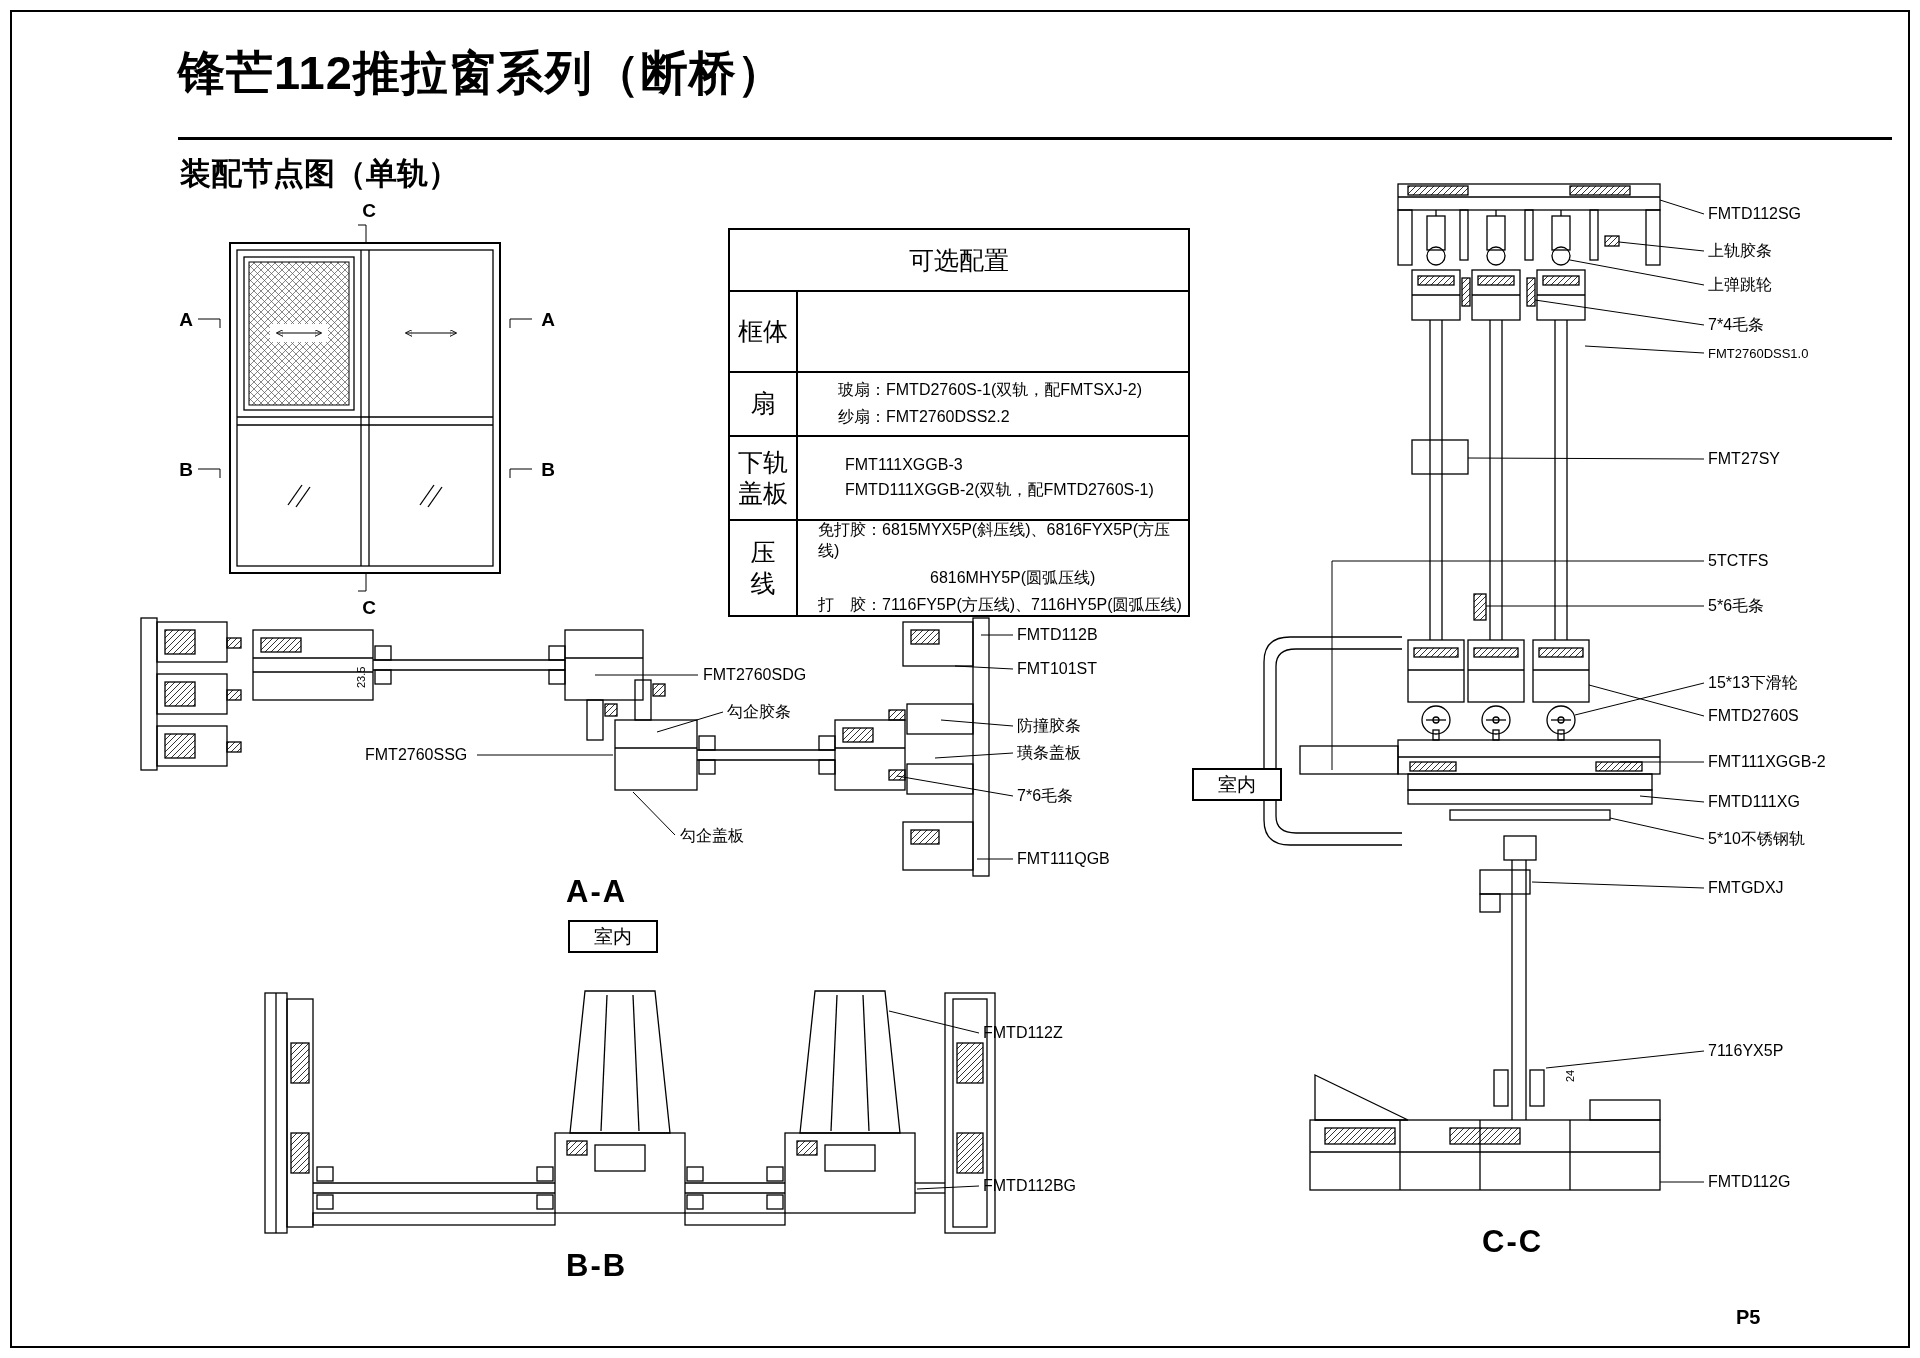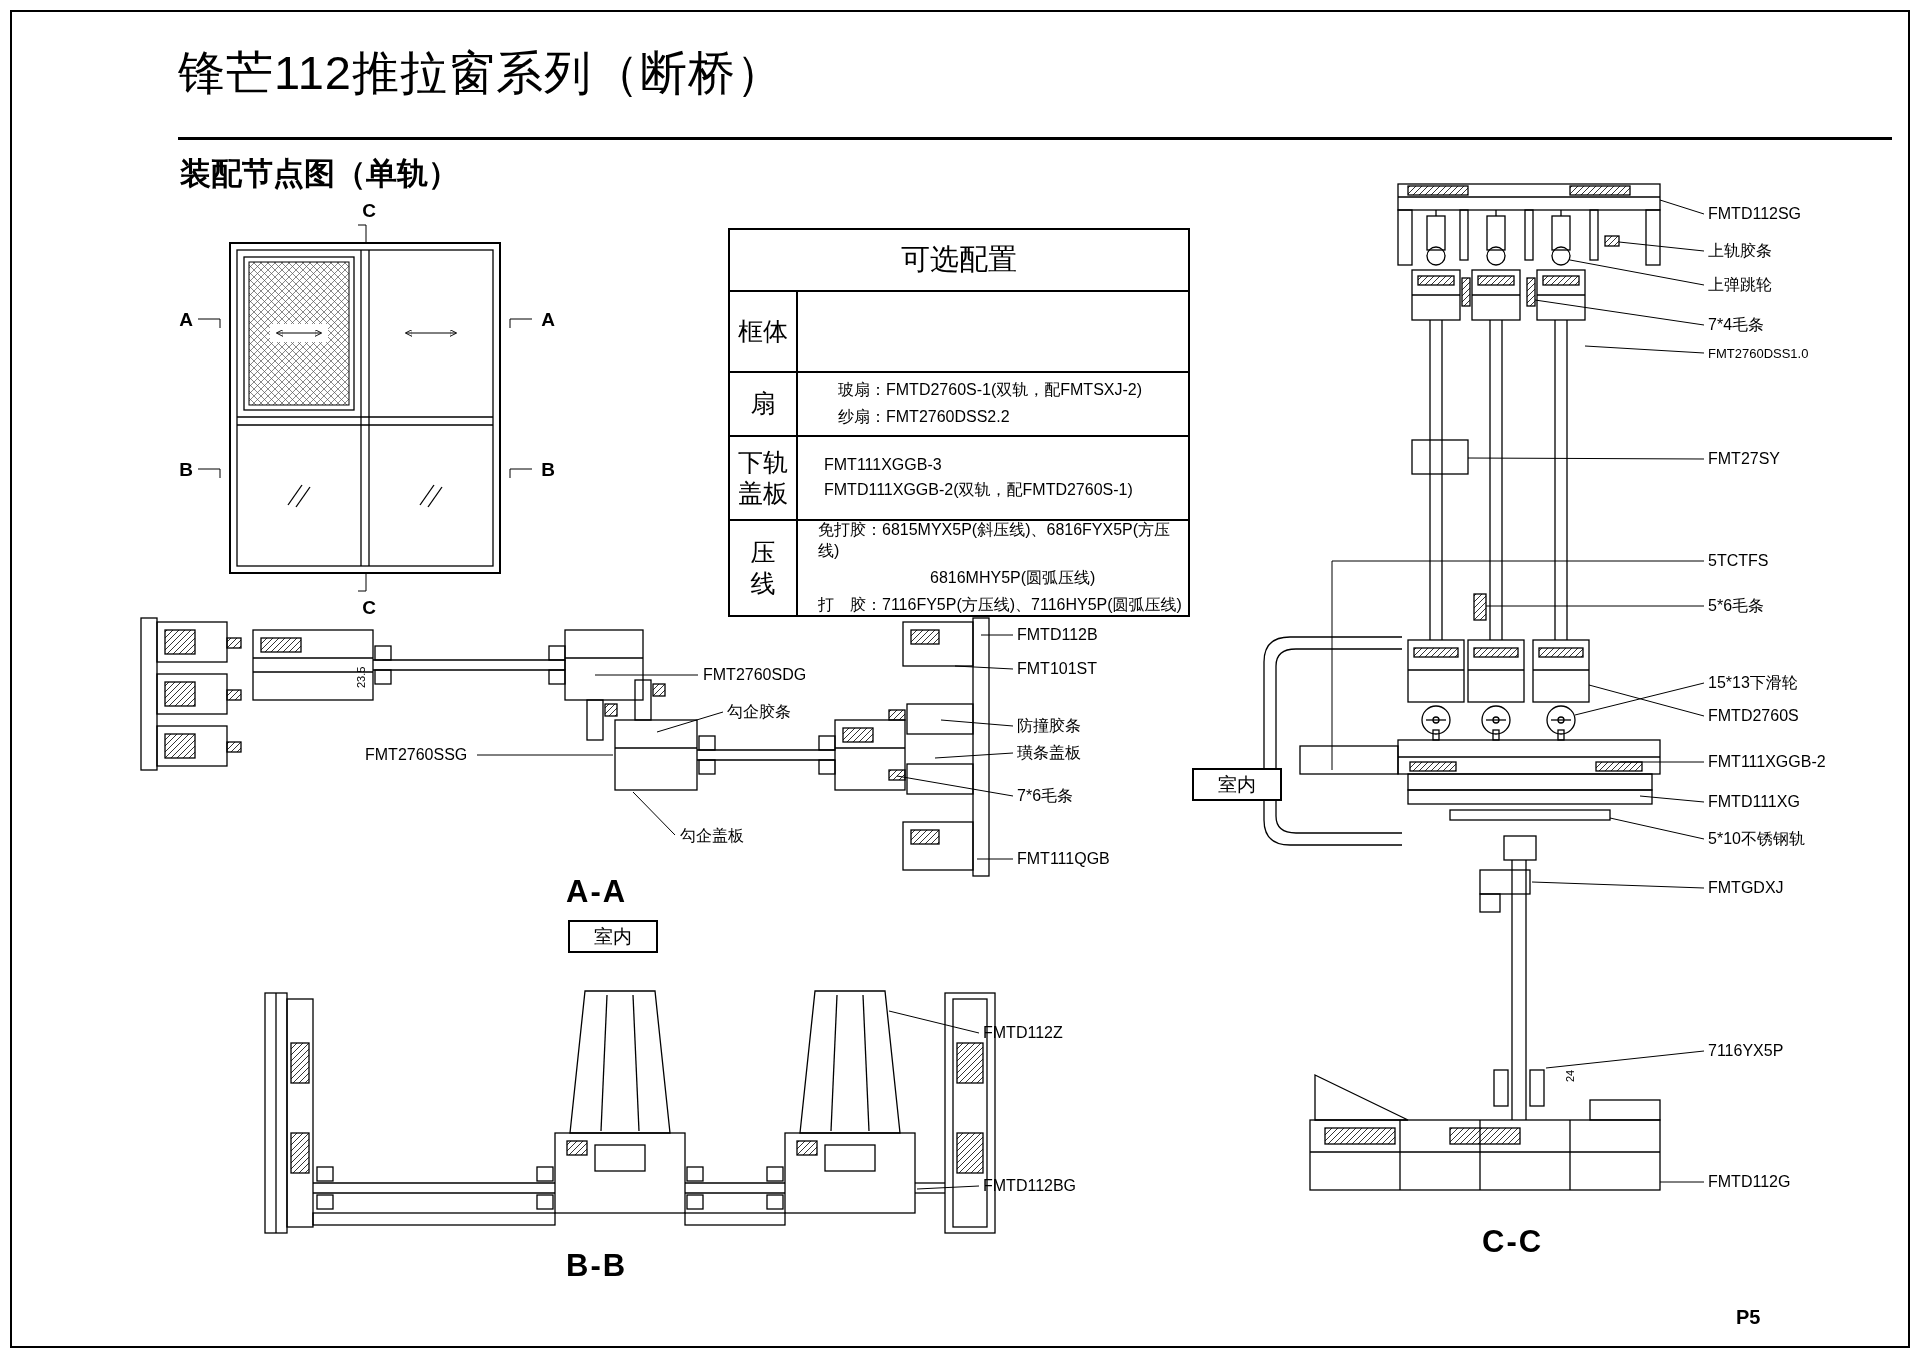--- a/index.html
+++ b/index.html
@@ -1,25 +1,25 @@
 <!DOCTYPE html>
 <html><head>
 <meta charset="utf-8">
 <style>
   * { margin:0; padding:0; box-sizing:border-box; }
   html,body { width:1920px; height:1358px; }
   body { position:relative; background:#fff; color:#000; font-family:"Liberation Sans", sans-serif; overflow:hidden; }
   .page-border { position:absolute; left:10px; top:10px; width:1900px; height:1338px; border:2px solid #000; }
-  .title { position:absolute; left:178px; top:42px; font-size:47px; font-weight:normal; letter-spacing:1px; }
+  .title { position:absolute; left:178px; top:42px; font-size:47px; font-weight:bold; letter-spacing:1px; }
   .title-rule { position:absolute; left:178px; top:137px; width:1714px; height:3px; background:#000; }
   .subtitle { position:absolute; left:180px; top:153px; font-size:31px; font-weight:bold; }
   .pageno { position:absolute; left:1736px; top:1306px; font-size:20px; font-weight:bold; }
 
   .cfg { position:absolute; left:728px; top:228px; width:462px; border:2px solid #000; background:#fff; }
-  .cfg-title { height:62px; display:flex; align-items:center; justify-content:center; font-size:29px; border-bottom:2px solid #000; }
+  .cfg-title { height:62px; display:flex; align-items:center; justify-content:center; font-size:25px; border-bottom:2px solid #000; }
   .cfg-row { display:flex; border-bottom:2px solid #000; }
   .cfg-row.last { border-bottom:none; }
   .cfg-label { width:68px; border-right:2px solid #000; display:flex; align-items:center; justify-content:center; text-align:center; font-size:25px; line-height:1.25; white-space:pre-line; }
   .cfg-content { flex:1; display:flex; flex-direction:column; justify-content:center; gap:6px; font-size:16px; }
 
   .sec-title { position:absolute; font-size:31px; font-weight:bold; letter-spacing:2px; }
   .interior { position:absolute; border:2px solid #000; font-size:19px; line-height:1; padding:5px 24px; background:#fff; }
 
   svg.draw { position:absolute; }
   .draw line, .draw rect, .draw path, .draw polyline, .draw polygon, .draw circle { stroke:#000; stroke-width:1.3; fill:none; }
@@ -106,21 +106,21 @@
   <div class="cfg-row" style="height:64px">
     <div class="cfg-label">扇</div>
     <div class="cfg-content" style="padding-left:40px">
       <div>玻扇：FMTD2760S-1(双轨，配FMTSXJ-2)</div>
       <div>纱扇：FMT2760DSS2.2</div>
     </div>
   </div>
   <div class="cfg-row" style="height:84px">
     <div class="cfg-label">下轨
 盖板</div>
-    <div class="cfg-content" style="padding-left:26px">
+    <div class="cfg-content" style="padding-left:47px">
       <div>FMT111XGGB-3</div>
       <div>FMTD111XGGB-2(双轨，配FMTD2760S-1)</div>
     </div>
   </div>
   <div class="cfg-row last" style="height:94px">
     <div class="cfg-label">压
 线</div>
     <div class="cfg-content" style="padding-left:20px">
       <div>免打胶：6815MYX5P(斜压线)、6816FYX5P(方压线)</div>
       <div style="margin-left:112px">6816MHY5P(圆弧压线)</div>

